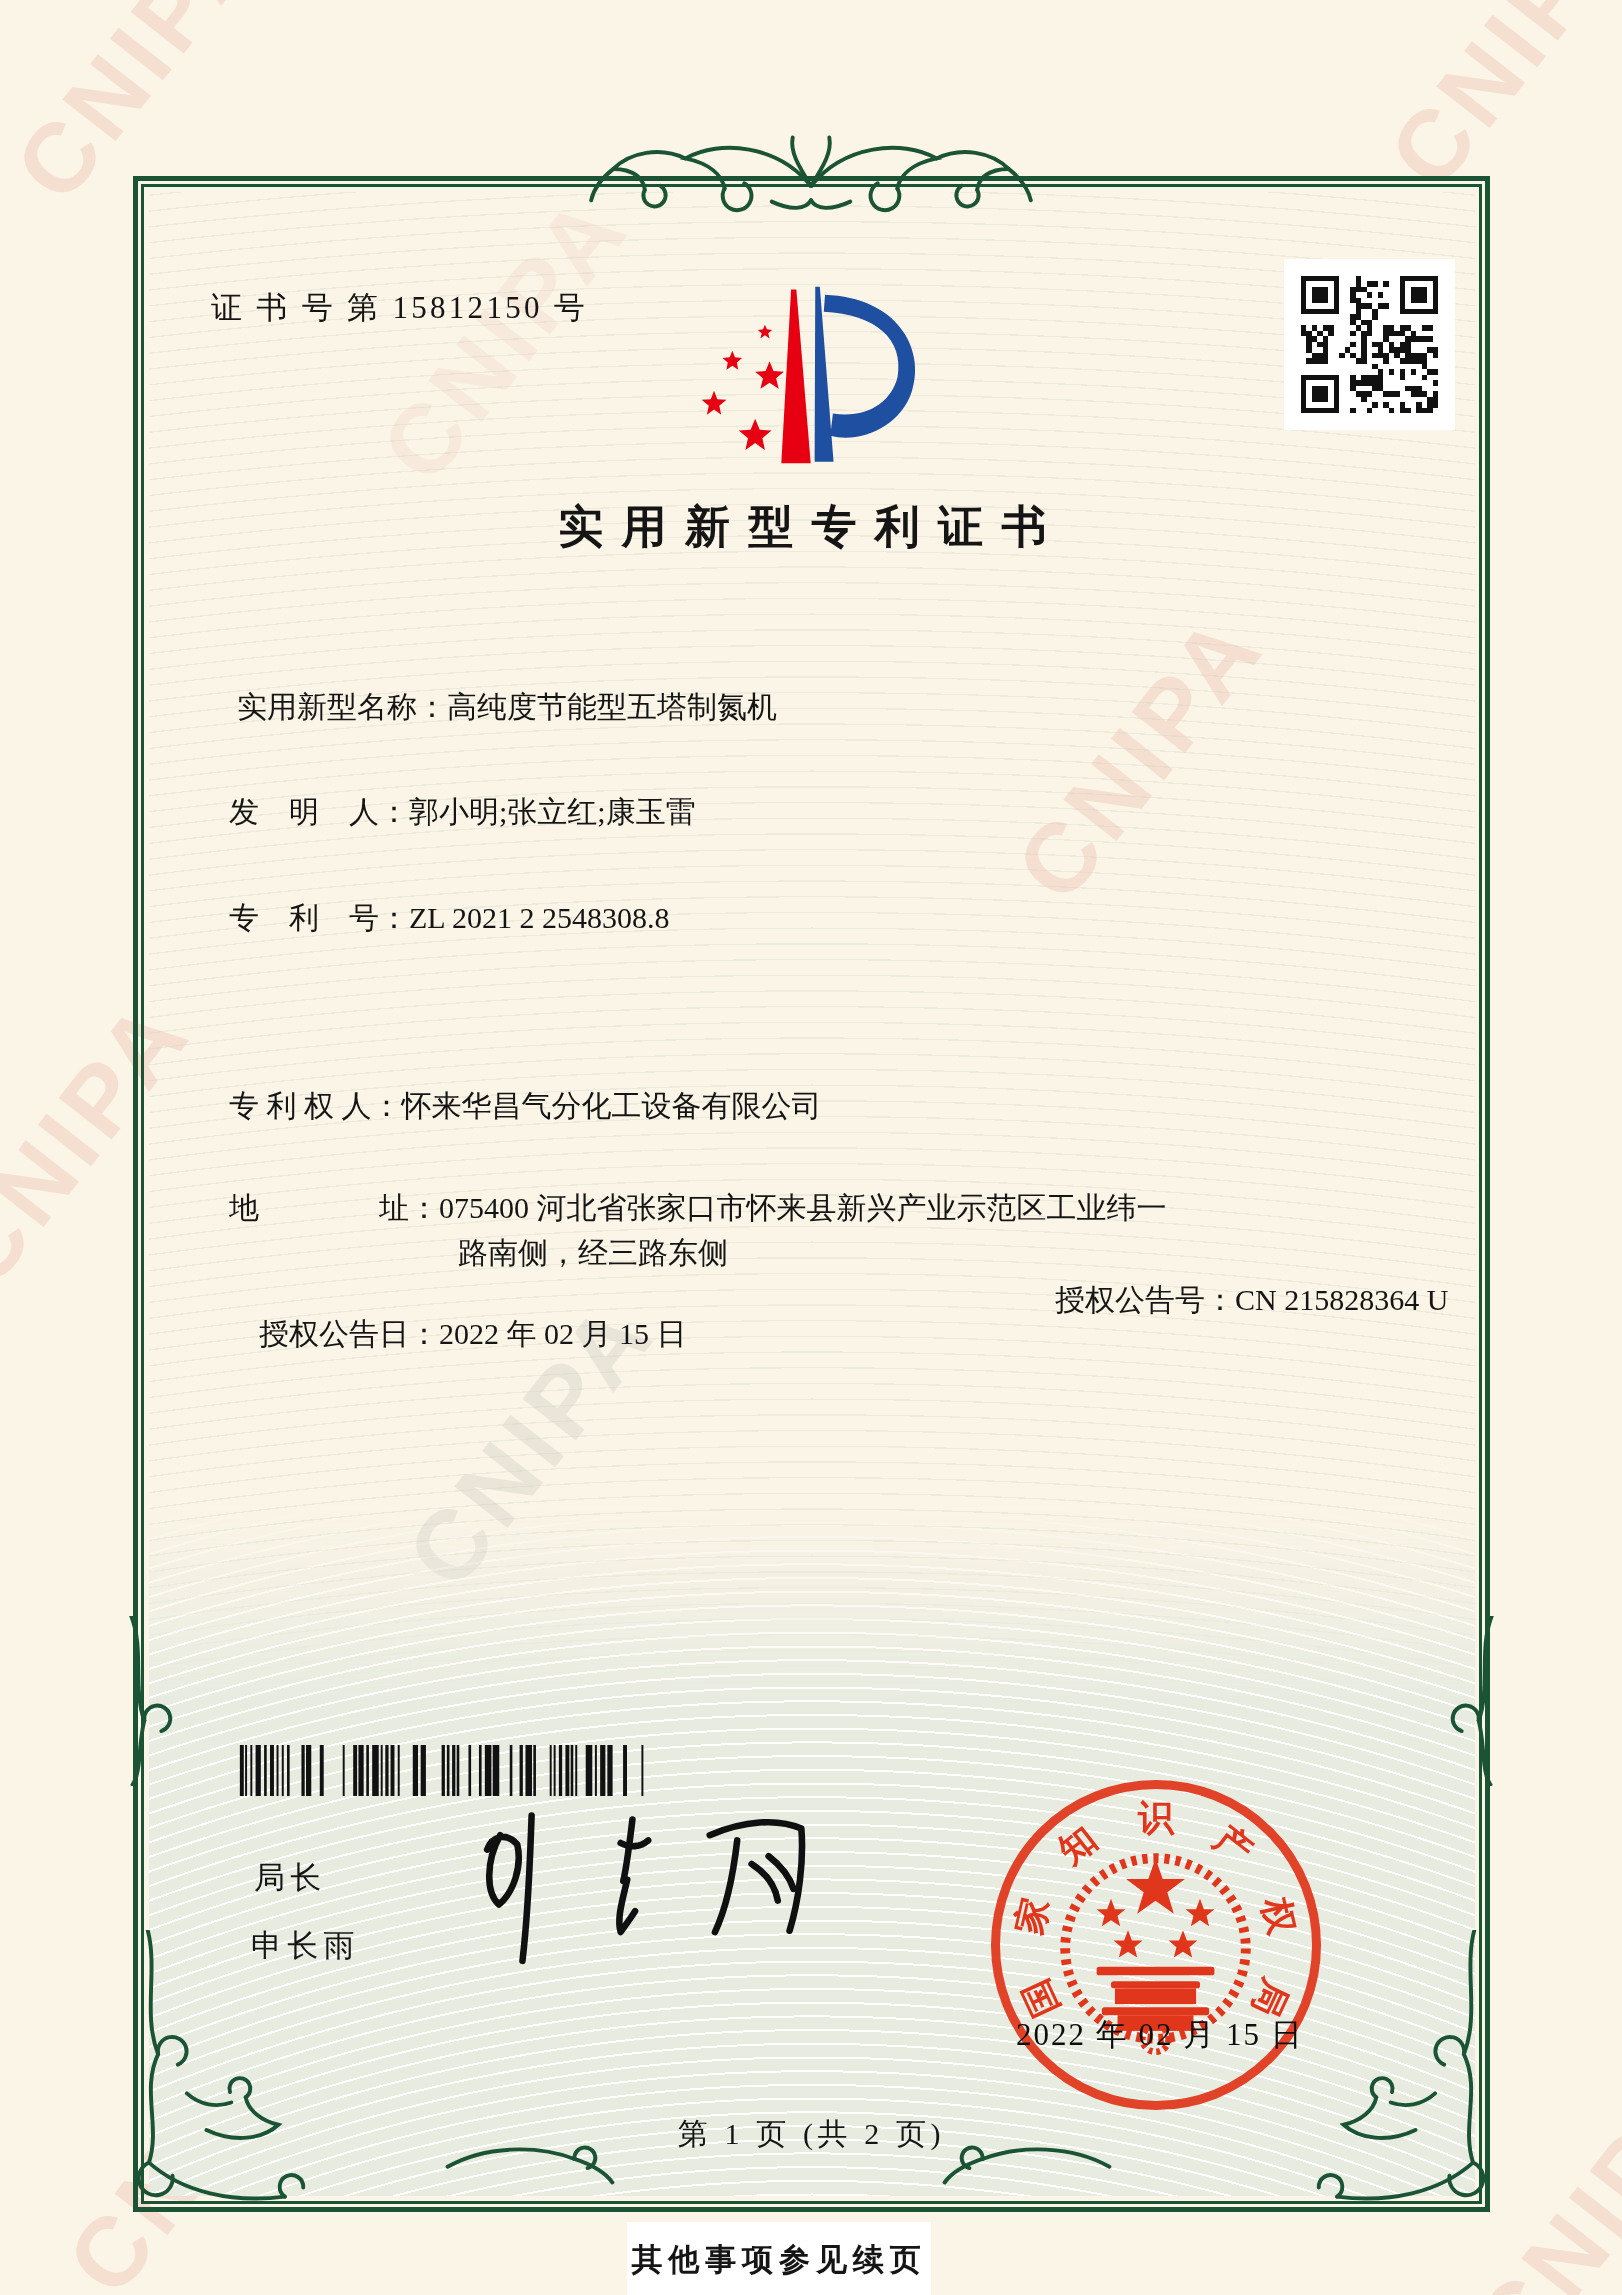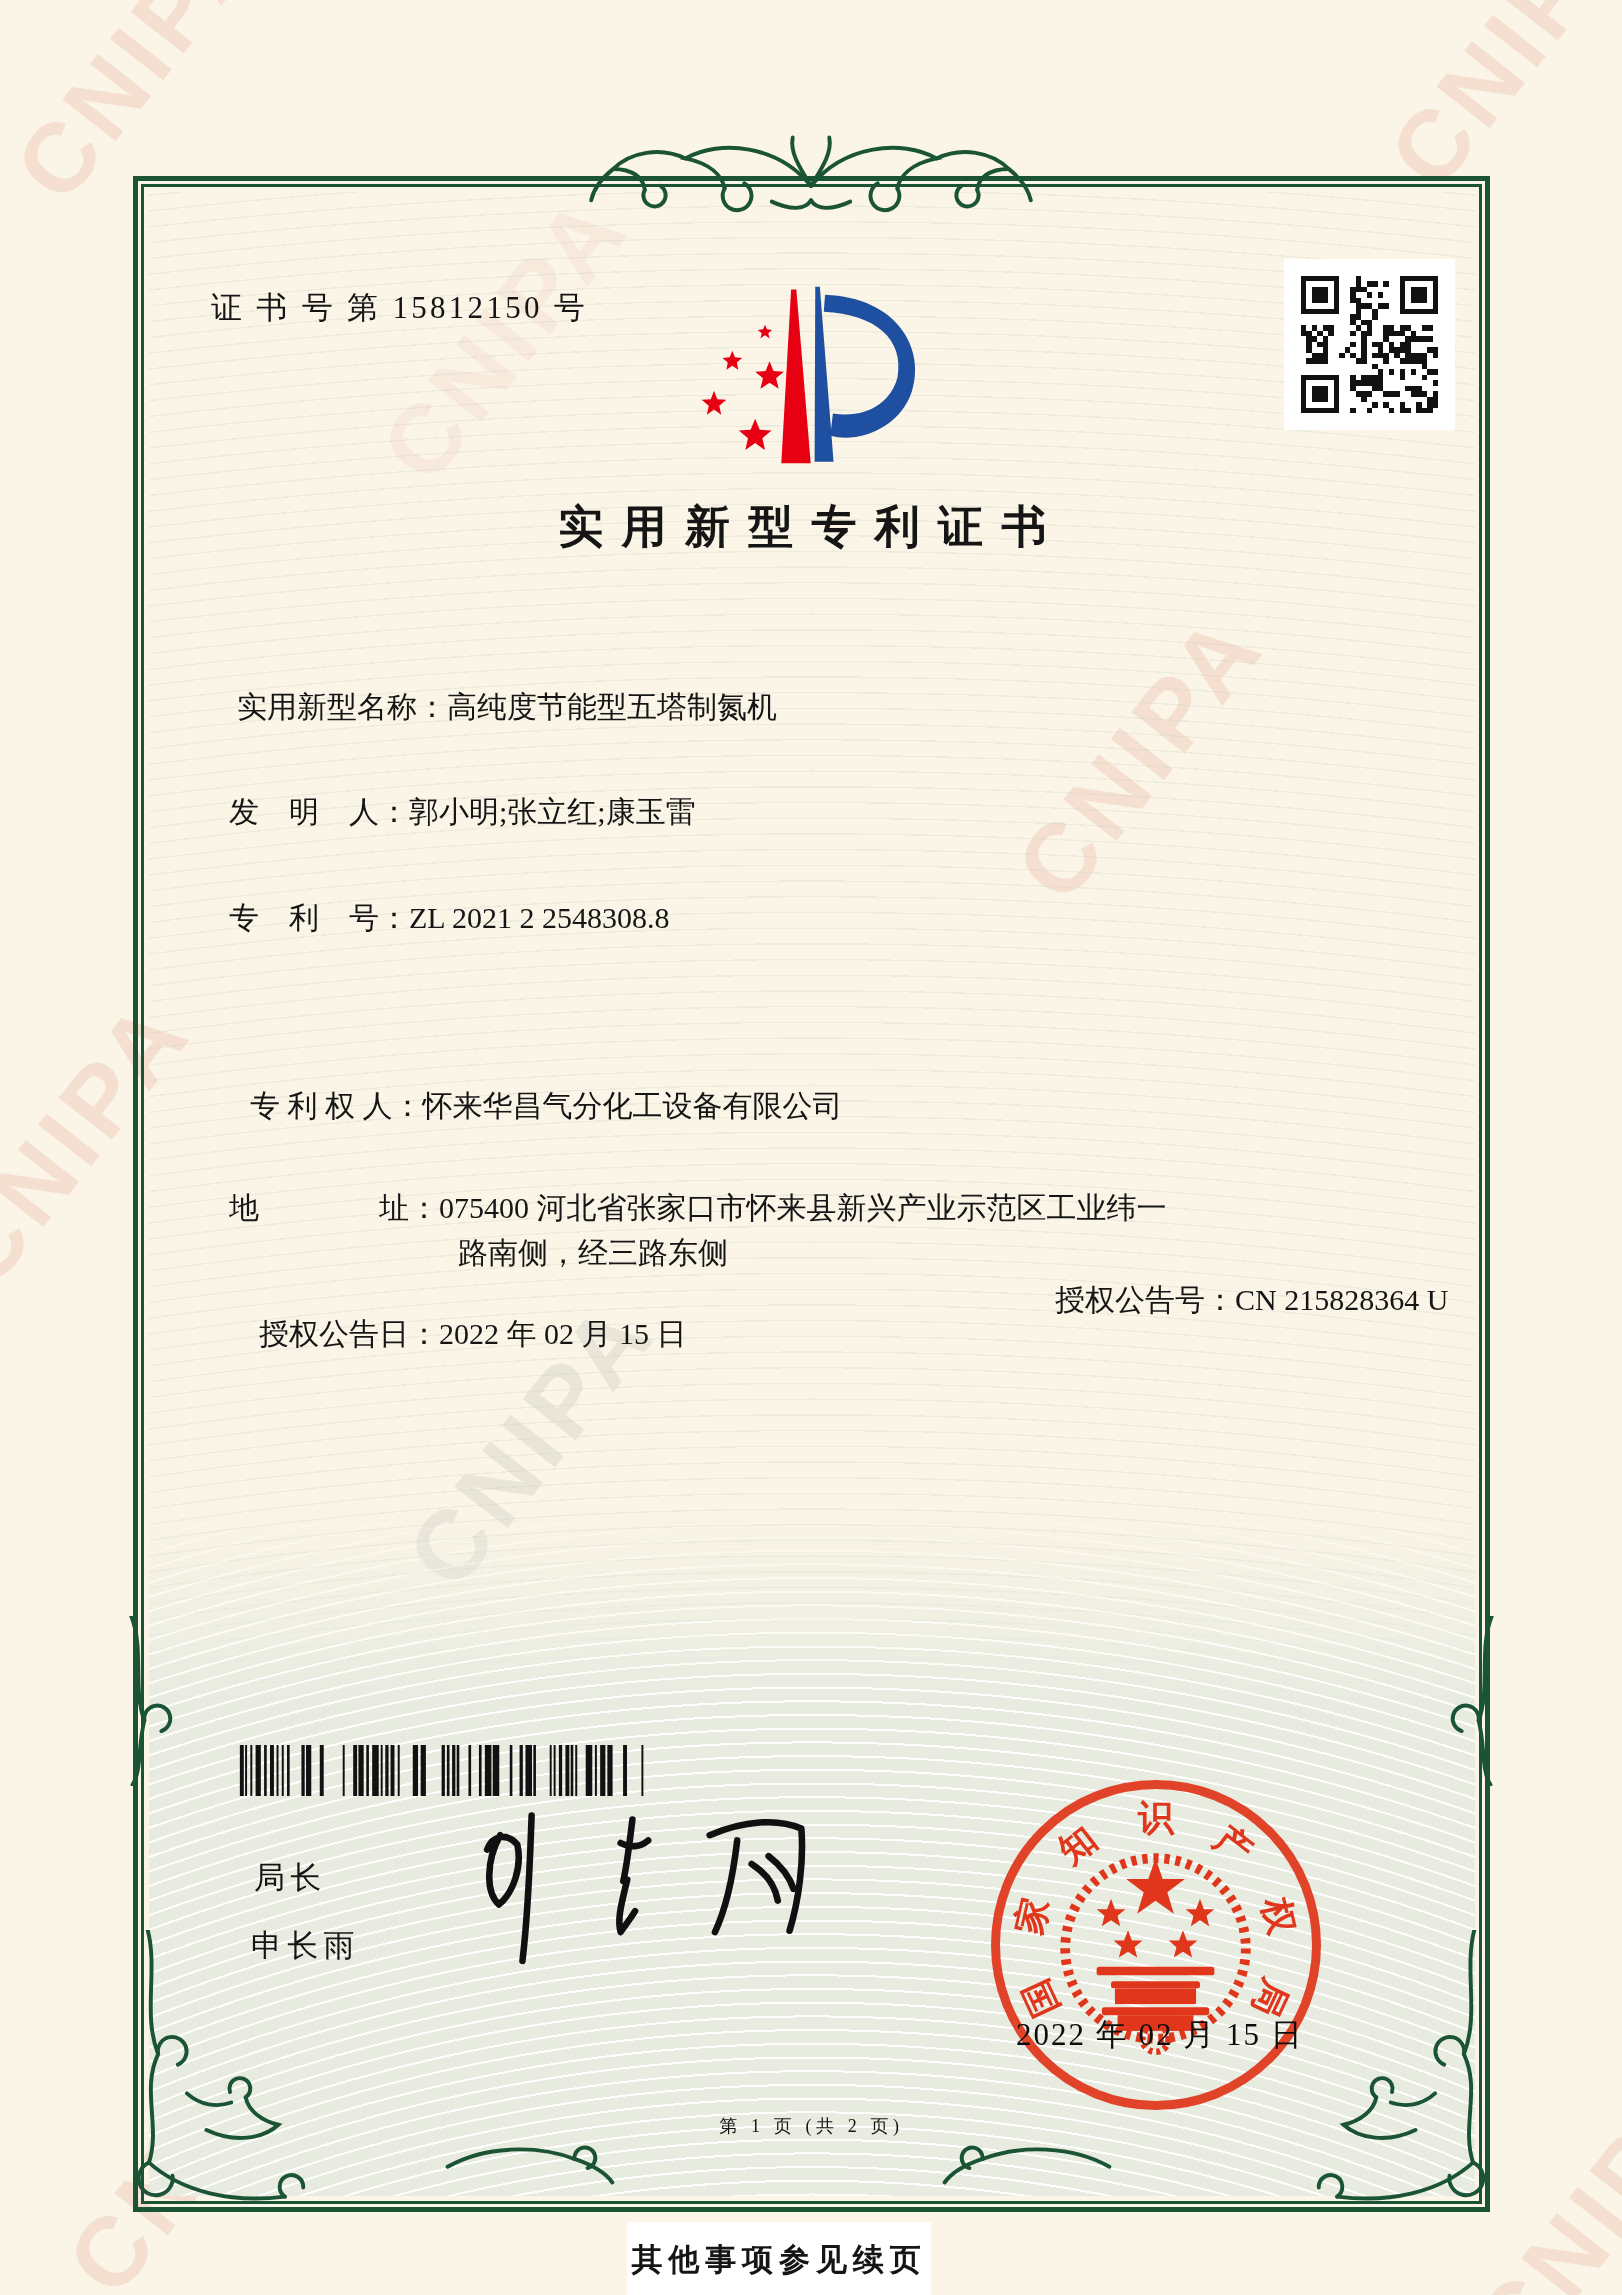--- a/index.html
+++ b/index.html
@@ -36,21 +36,21 @@
   .paras{left:217px;top:1336px;width:1188px;font-size:30px;line-height:44px;text-align:justify;}
   .paras p{margin:0;text-indent:2em;}
   
   .duty{font-family:"Liberation Sans","DejaVu Sans",sans-serif;font-weight:400;font-size:31px;letter-spacing:5.2px;}
   .sig-svg path{stroke:#101010;stroke-width:10;fill:none;stroke-linecap:round;stroke-linejoin:round;}
   .seal{left:991px;top:1780px;width:330px;height:330px;border:9.2px solid rgba(224,54,27,.93);
         border-radius:50%;box-sizing:border-box;}
   .seal-char{position:absolute;left:50%;top:50%;width:39px;height:39px;margin:-19.6px 0 0 -19.6px;
              font-size:36px;font-weight:700;color:#e0361b;text-align:center;line-height:39px;}
   .seal-date{left:1016px;top:2014px;font-size:31px;letter-spacing:2px;color:#0d0d0d;white-space:pre;}
-  .page-foot{left:0;top:2114px;width:1623px;text-align:center;font-size:18px;letter-spacing:4.6px;}
+  .page-foot{left:0;top:2114px;width:1623px;text-align:center;font-size:30px;letter-spacing:4.6px;}
   .cont-box{left:627px;top:2222px;width:304px;height:73px;background:#fff;text-align:center;}
   .cont-box span{display:inline-block;margin-top:17px;font-size:31px;font-weight:600;letter-spacing:5.9px;}
   .barcode{left:232px;top:1745px;}
 </style>
 </head>
 <body>
 
 <div class="page">
 
   <div class="wm" style="left:-26px;top:0px;">CNIPA</div>
@@ -335,21 +335,21 @@
         <rect fill="#fff" x="8" y="152" width="40" height="40"></rect>
         <rect x="16" y="160" width="24" height="24"></rect>
       </svg>
   </div>
 
   <div class="abs title">实用新型专利证书</div>
 
   <div class="abs frow" style="top:687px;margin-left:8px;"><span class="flabel">实用新型名称：</span><span>高纯度节能型五塔制氮机</span></div>
   <div class="abs frow" style="top:792px;"><span class="flabel">发　明　人：</span><span>郭小明;张立红;康玉雷</span></div>
   <div class="abs frow" style="top:898px;"><span class="flabel">专　利　号：</span><span>ZL 2021 2 2548308.8</span></div>
-  <div class="abs frow" style="top:1086px;margin-left:21px;"><span class="flabel">专 利 权 人：</span><span>怀来华昌气分化工设备有限公司</span></div>
+  <div class="abs frow" style="top:1086px;"><span class="flabel">专 利 权 人：</span><span>怀来华昌气分化工设备有限公司</span></div>
   <div class="abs frow" style="top:1188px;"><span class="flabel">地　　　　址：</span><span>075400 河北省张家口市怀来县新兴产业示范区工业纬一</span></div>
   <div class="abs addr2" style="top:1233px;">路南侧，经三路东侧</div>
 
   <div class="abs frow" style="top:1280px;width:1243px;">
     <span>授权公告日：</span><span>2022 年 02 月 15 日</span>
     <span class="gr-right"><span>授权公告号：</span><span>CN 215828364 U</span></span>
   </div>
 
 
   <svg class="abs barcode" width="414" height="51" viewBox="0 0 632 78" preserveAspectRatio="none" fill="#111">

